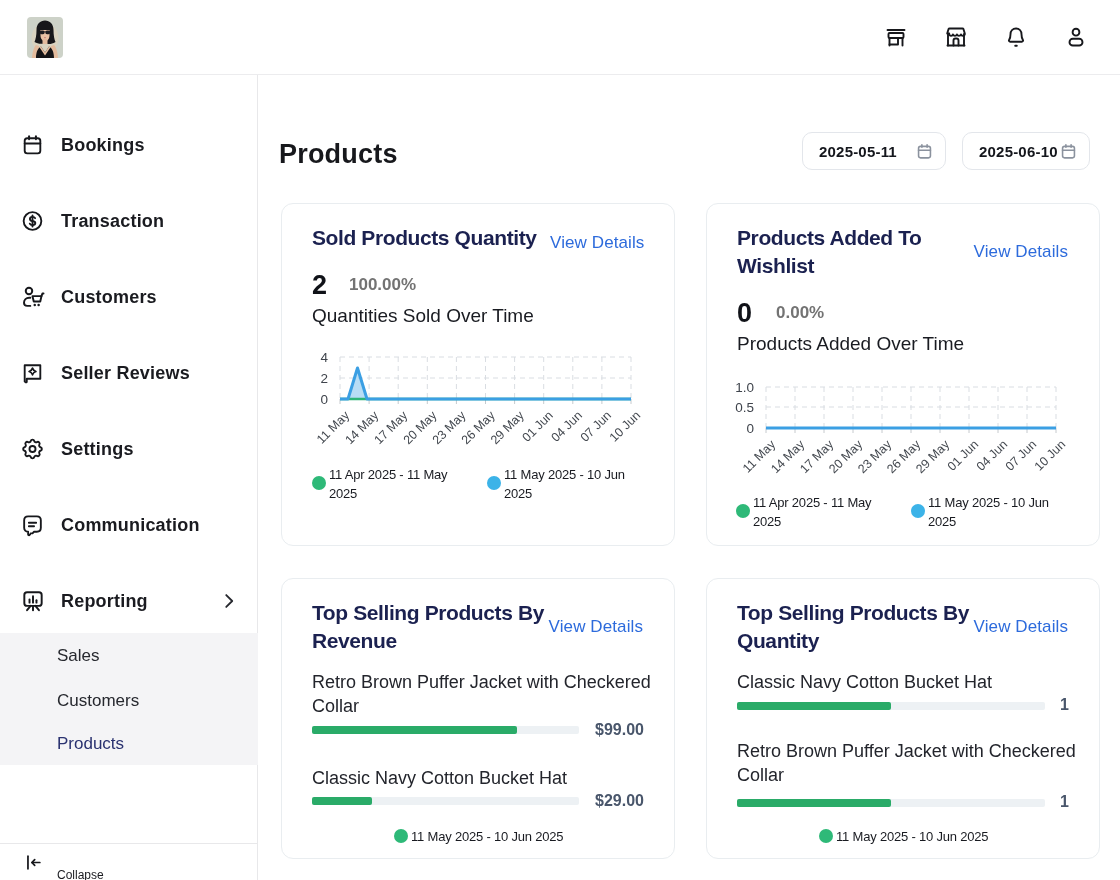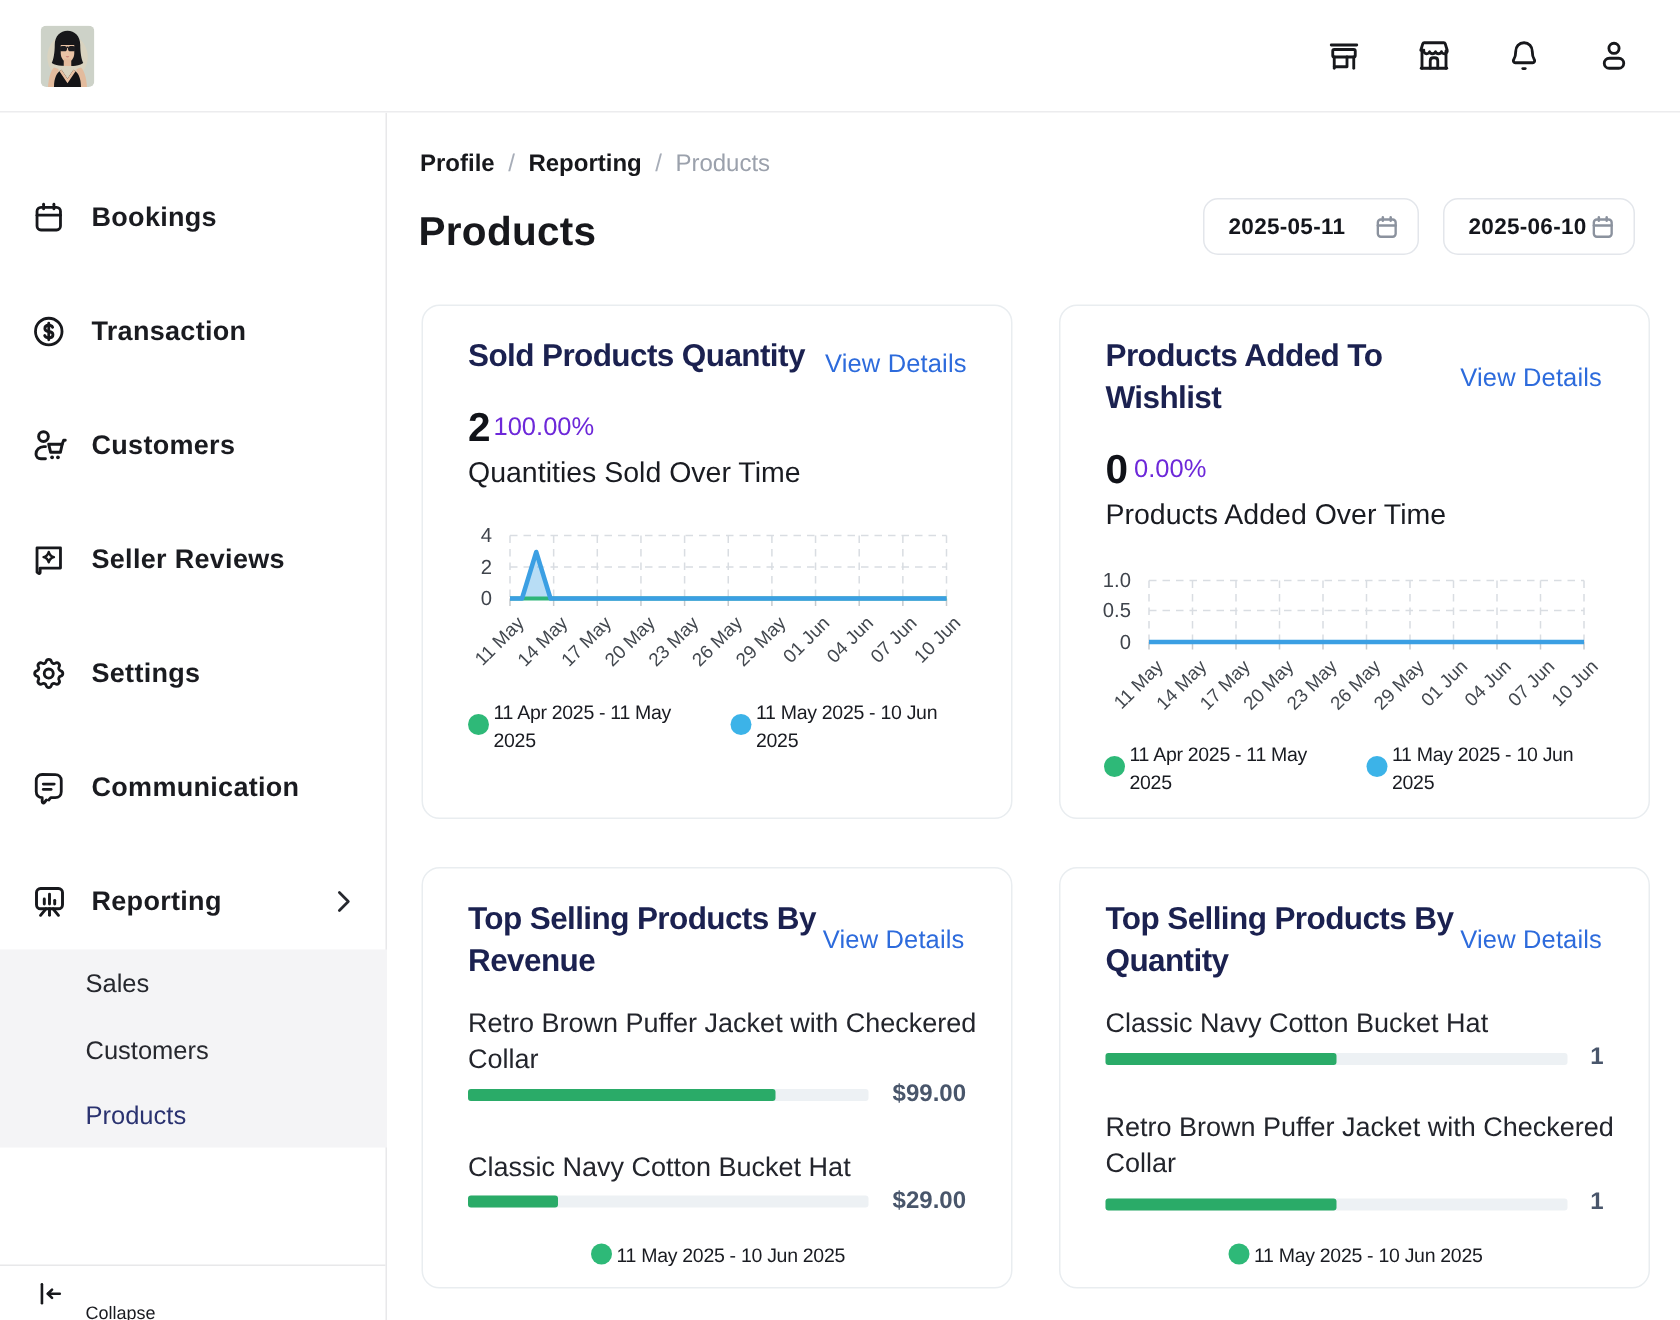--- a/index.html
+++ b/index.html
@@ -36,35 +36,34 @@
 #pagetitle { position:absolute; left:21px; top:64px; font-size:27px; font-weight:700; color:#17181c; letter-spacing:0.2px; }
 .datebox { position:absolute; top:57px; height:38px; background:#fff; border:1px solid #e3e6eb;
   border-radius:10px; }
 .datebox .d { position:absolute; left:16px; top:10px; font-size:15px; font-weight:700; color:#14161c; letter-spacing:0.2px; }
 .datebox svg { position:absolute; right:11px; top:9px; }
 
 .card { position:absolute; background:#fff; border:1px solid #e9edf0; border-radius:12px; }
 .card .vd { position:absolute; font-size:17px; color:#2d6bdc; font-weight:400; letter-spacing:0.1px; }
 .ctitle { position:absolute; left:30px; font-size:21px; font-weight:700; color:#1b2150; line-height:28px; letter-spacing:-0.4px; }
 .bignum { position:absolute; left:30px; font-size:27px; font-weight:700; color:#101218; line-height:30px; }
-.pct { position:absolute; font-size:17px; font-weight:400; color:#6d28d9; line-height:20px; }
+.pct { position:absolute; font-size:17px; font-weight:700; color:#737373; line-height:20px;margin-left:20px; }
 .subh { position:absolute; left:30px; font-size:19px; font-weight:400; color:#191b21; line-height:20px; }
 .legend { position:absolute; font-size:13px; color:#191b21; line-height:19px; letter-spacing:-0.2px; }
 .legend .dot { position:absolute; left:0; top:11px; width:14px; height:14px; border-radius:50%; }
 .legend .txt { margin-left:17px; }
 .pname { position:absolute; font-size:18px; font-weight:400; color:#23252c; line-height:24px; }
 .bar { position:absolute; height:8px; background:#edf1f4; border-radius:2px; }
 .bar .fill { position:absolute; left:0; top:0; height:8px; background:#2aab68; border-radius:2px; }
 .pval { position:absolute; font-size:16px; font-weight:700; color:#49566b; text-align:right; }
 </style>
 </head>
 <body>
 
 <div id="content">
-  <div id="crumbs"><b>Profile</b><span class="sep">/</span><b>Reporting</b><span class="sep">/</span><span class="cur">Products</span></div>
   <div id="pagetitle">Products</div>
 
   <div class="datebox" style="left:544px; width:144px;">
     <div class="d">2025-05-11</div>
     <svg width="19" height="19" viewBox="0 0 24 24" fill="none" stroke="#8b929e" stroke-width="2" stroke-linecap="round" stroke-linejoin="round">
       <rect x="4.5" y="5.5" width="15" height="14.5" rx="2.5"></rect>
       <path d="M4.5 10.5h15"></path>
         <path d="M8.7 3.5v3"></path>
         <path d="M15.3 3.5v3"></path>
     </svg>

